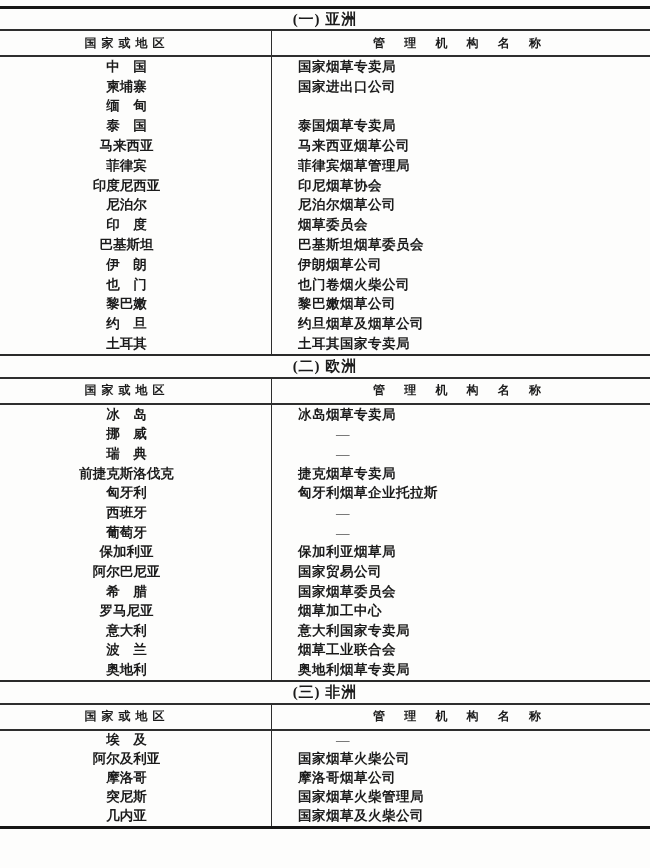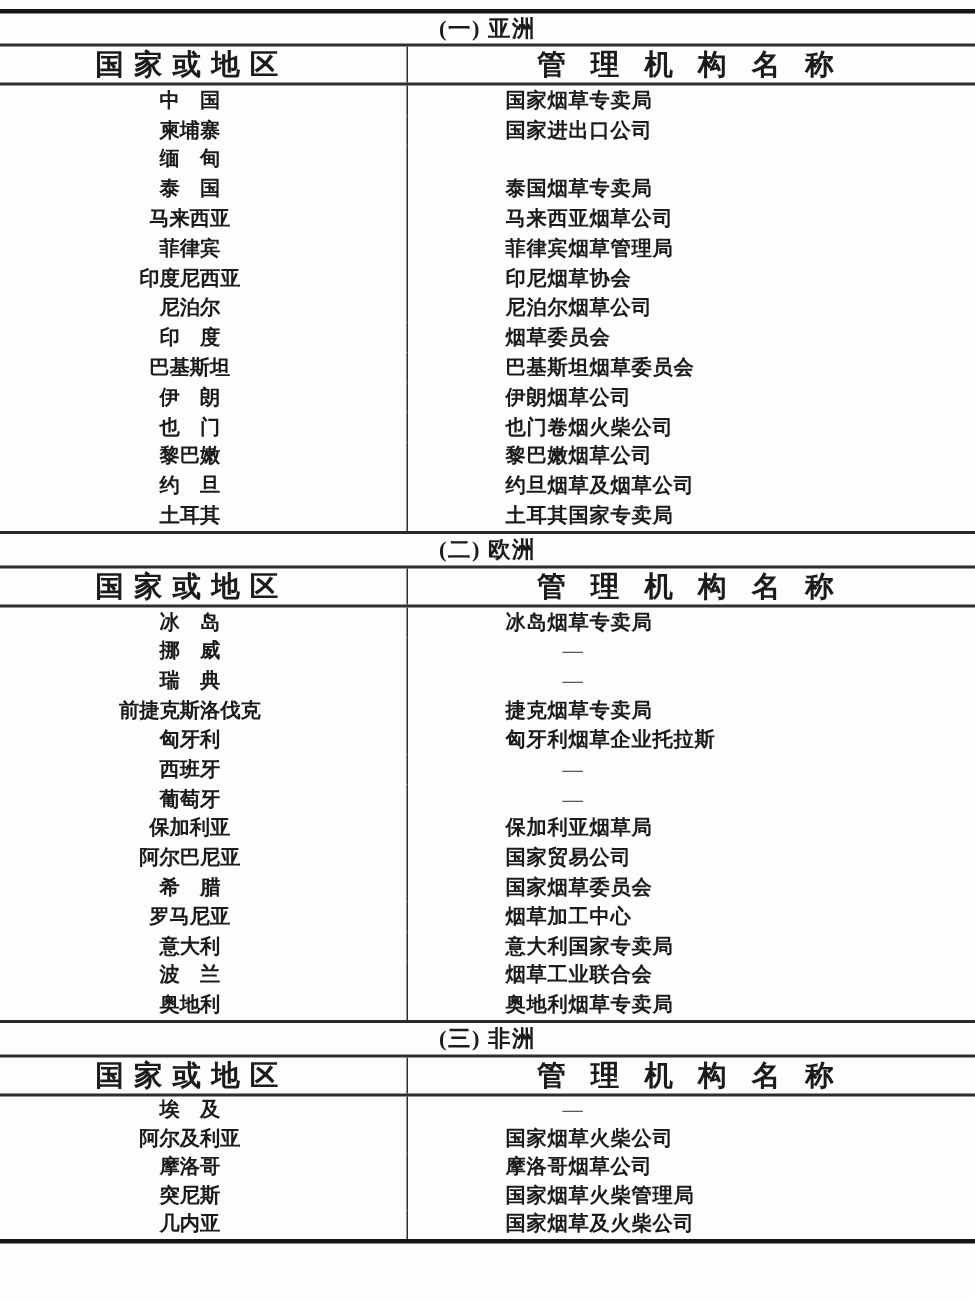--- a/index.html
+++ b/index.html
@@ -29,38 +29,39 @@
   .section-first .section-title { border-top: 3.5px solid #161616; }
   .section-rest  .section-title { border-top: 2px solid #2a2a2a; }
   .section-last { border-bottom: 3.5px solid #161616; }
 
   .thead {
     height: 26px;
     display: flex;
     border-bottom: 2px solid #2e2e2e;
     box-sizing: border-box;
     font-weight: 700;
-    font-size: 19px;
+    font-size: 12px;
   }
   .th { box-sizing: border-box; display: flex; align-items: center; }
   .th-country {
     width: 272px;
     border-right: 1.5px solid #2e2e2e;
     justify-content: center;
     padding-right: 22px;
     word-spacing: 2px;
   }
   .th-agency {
     flex: 1;
     justify-content: center;
     padding-right: 8px;
     word-spacing: 12px;
-  }
-
-  .tr { display: flex; box-sizing: border-box; gap: 39px; }
+    font-family: Liberation Mono, monospace;
+  }
+
+  .tr { display: flex; box-sizing: border-box; }
   .s1 .tr { height: 19.8px; }
   .s2 .tr { height: 19.65px; }
   .s3 .tr { height: 19px; }
 
   .td { box-sizing: border-box; display: flex; align-items: center; font-size: 13.5px; font-weight: 600; }
   .td-country {
     width: 272px;
     border-right: 1.5px solid #2e2e2e;
     justify-content: center;
     padding-right: 18px;

